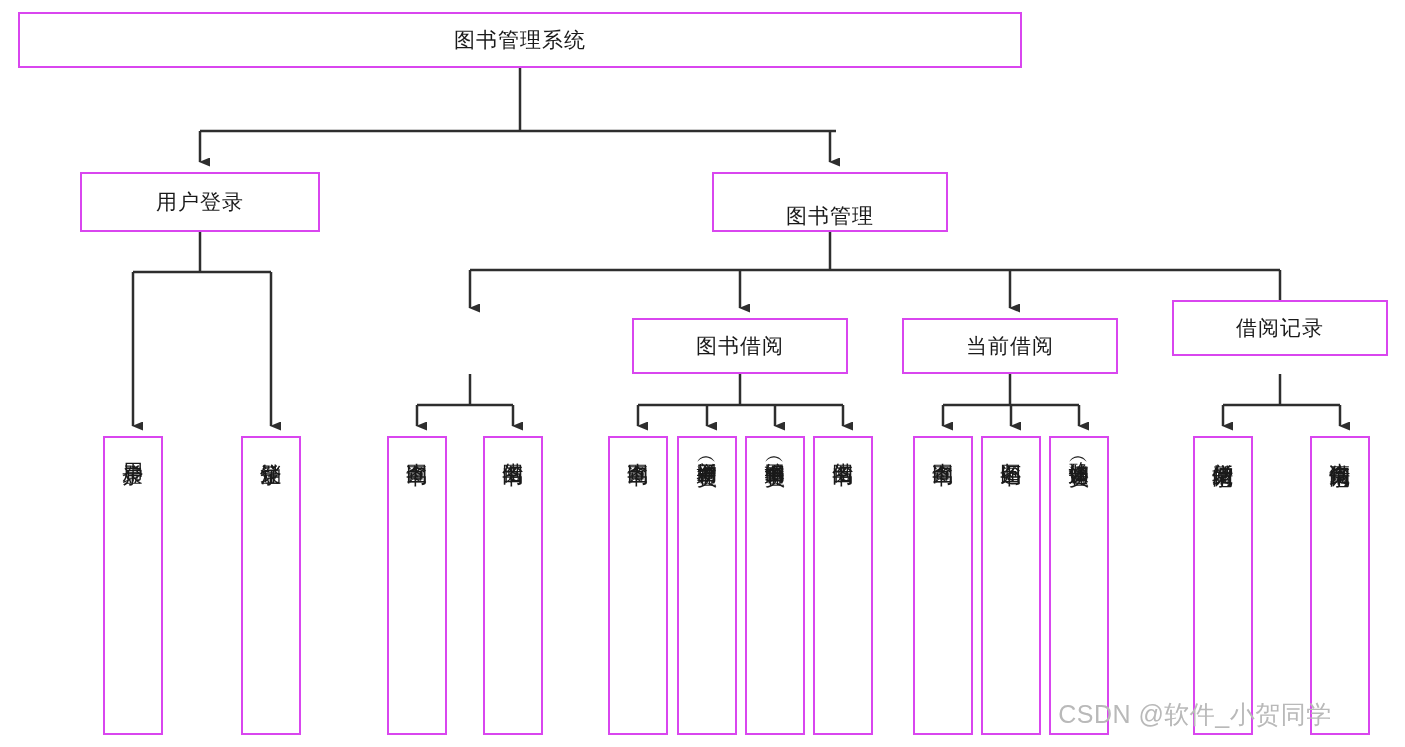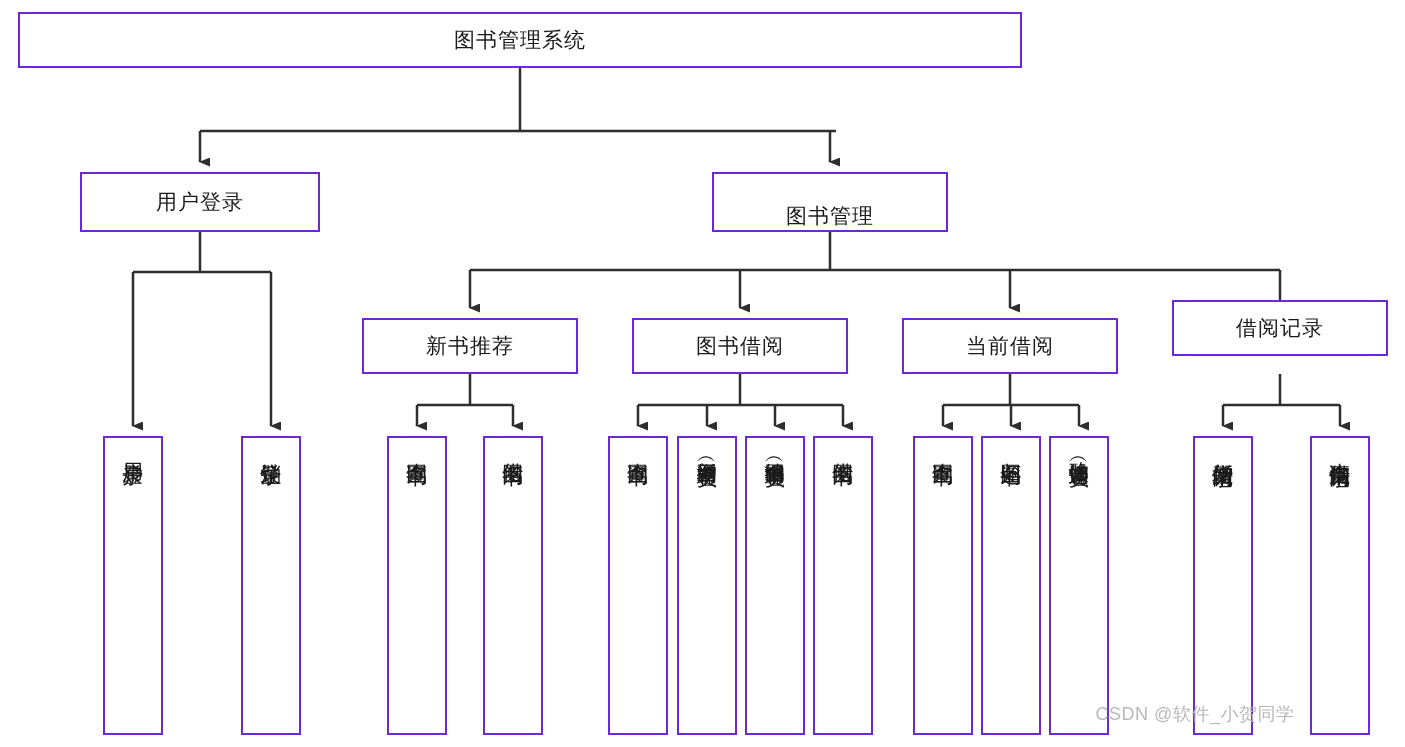--- a/index.html
+++ b/index.html
@@ -20,21 +20,21 @@
   svg#edges {
     position: absolute;
     left: 0;
     top: 0;
     width: 1405px;
     height: 747px;
   }
   .node {
     position: absolute;
     box-sizing: border-box;
-    border: 2px solid #6d28d9;
+    border: 2px solid #d946ef;
     background: #ffffff;
     display: flex;
     align-items: center;
     justify-content: center;
     color: #1a1a1a;
   }
   .node.horiz {
     font-size: 21px;
     letter-spacing: 1px;
   }
@@ -52,21 +52,21 @@
     white-space: nowrap;
   }
   .node.vert.mid .vtext {
     font-size: 20px;
   }
   .node-root {
     font-size: 22px;
   }
   .watermark {
     position: absolute;
-    font-size: 18px;
+    font-size: 25px;
     color: #b9b9b9;
     white-space: nowrap;
     letter-spacing: 0.5px;
     text-align: center;
   }
 </style>
 </head>
 <body>
 
 <div id="canvas">
@@ -125,23 +125,20 @@
     <span>图书管理系统</span>
   </div>
 
   <div class="node horiz" style="left: 80px; top: 172px; width: 240px; height: 60px;">
     <span>用户登录</span>
   </div>
   <div class="node horiz" style="left: 712px; top: 172px; width: 236px; height: 60px; align-items: flex-end;">
     <span>图书管理</span>
   </div>
 
-  <div class="node horiz" style="left: 362px; top: 318px; width: 216px; height: 56px;">
-    <span>新书推荐</span>
-  </div>
   <div class="node horiz" style="left: 632px; top: 318px; width: 216px; height: 56px;">
     <span>图书借阅</span>
   </div>
   <div class="node horiz" style="left: 902px; top: 318px; width: 216px; height: 56px;">
     <span>当前借阅</span>
   </div>
   <div class="node horiz" style="left: 1172px; top: 300px; width: 216px; height: 56px;">
     <span>借阅记录</span>
   </div>
 

